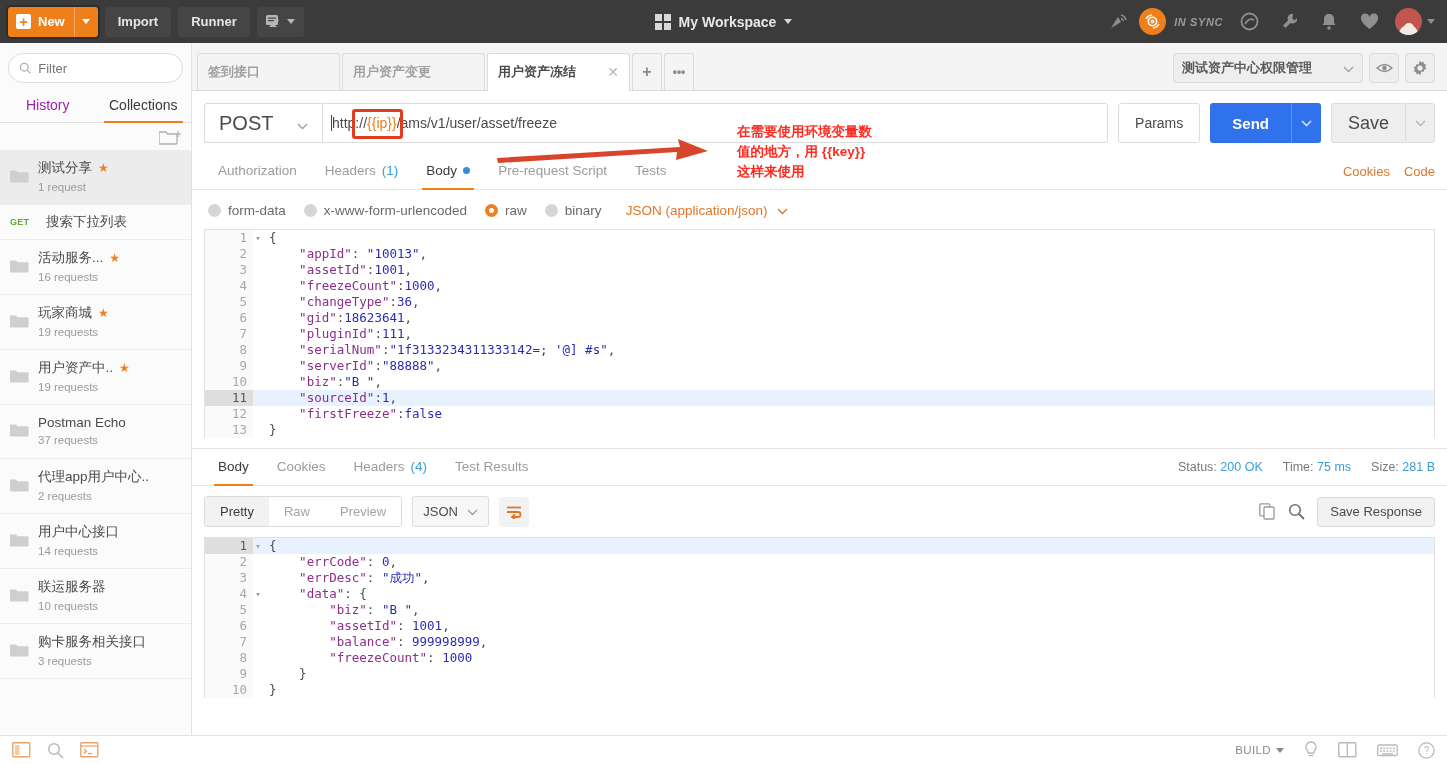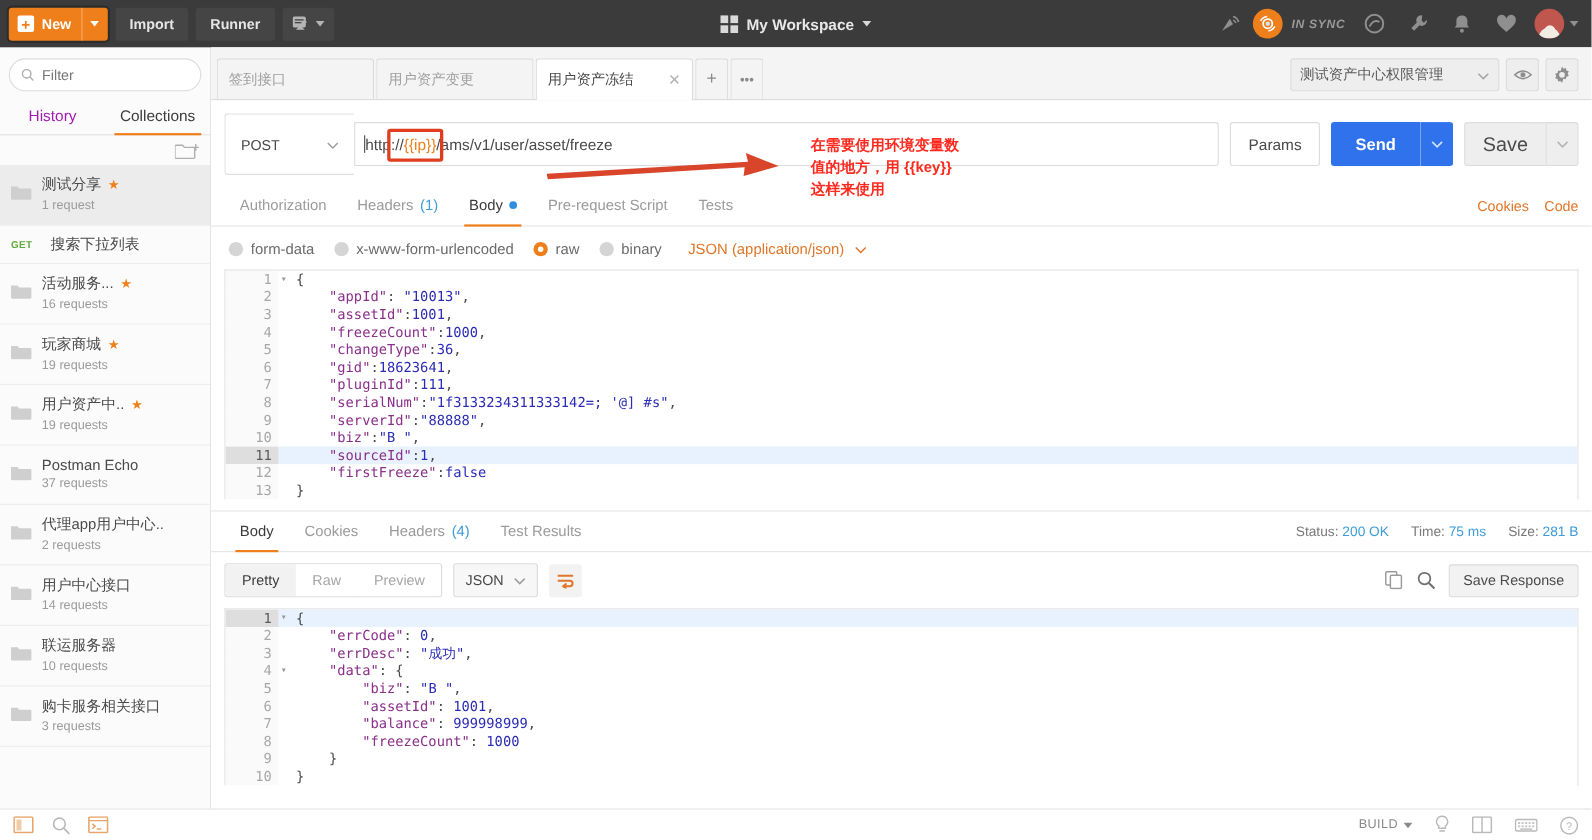--- a/index.html
+++ b/index.html
@@ -116,21 +116,21 @@
     display: flex; align-items: center; gap: 6px;
   }
   .coll-count { font-size: 11.5px; color: #9b9b9b; margin-top: 3px; }
   .star { color: #ef7f1a; font-size: 12px; flex: 0 0 auto; }
 
   
   .content { flex: 1 1 auto; min-width: 0; display: flex; flex-direction: column; background: #fff; }
 
   .tabstrip {
     height: 48px; flex: 0 0 48px; display: flex; align-items: flex-end; background: #f4f4f4;
-    border-bottom: 1px solid #dcdcdc; padding-left: 5px; position: relative;
+    border-bottom: 1px solid #dcdcdc; padding-left: 5px; position: relative; font-weight: bold;
   }
   .rtab {
     height: 37px; min-width: 143px; background: #f4f4f4; border: 1px solid #dcdcdc; border-bottom: 0;
     margin-right: 2px; display: flex; align-items: center; padding: 0 10px; font-size: 13px;
     color: #a0a0a0; cursor: pointer; border-radius: 3px 3px 0 0;
   }
   .rtab.active { background: #fff; color: #4a4a4a; border-color: #dcdcdc; position: relative; }
   .rtab.active::after { content: ""; position: absolute; left: 0; right: 0; bottom: -1px; height: 1px; background: #fff; }
   .rtab .tabname { flex: 1 1 auto; white-space: nowrap; overflow: hidden; text-overflow: ellipsis; }
   .rtab .xbtn { color: #b5b5b5; font-size: 14px; margin-left: 10px; }
@@ -146,22 +146,22 @@
   }
   .env-select .chev { margin-left: auto; color: #a5a5a5; }
   .env-ico {
     width: 30px; height: 30px; background: #eeeeee; border: 1px solid #dcdcdc; border-radius: 3px;
     display: flex; align-items: center; justify-content: center; color: #8d8d8d; cursor: pointer;
   }
 
   
   .url-row { display: flex; align-items: center; padding: 12px 12px 0 12px; gap: 0; position: relative; }
   .method-box {
-    width: 118px; height: 56px; border: 1px solid #dcdcdc; border-right: 0; border-radius: 3px 0 0 3px;
-    display: flex; align-items: center; padding: 0 14px; font-size: 13px; color: #4a4a4a; cursor: pointer;
+    width: 118px; height: 40px; border: 1px solid #dcdcdc; border-right: 0; border-radius: 3px 0 0 3px;
+    display: flex; align-items: center; padding: 0 14px; font-size: 20px; color: #4a4a4a; cursor: pointer;
     background: #fff;
   }
   .method-box .chev { margin-left: auto; color: #9e9e9e; }
   .url-input-wrap {
     flex: 1 1 auto; height: 40px; border: 1px solid #dcdcdc; border-radius: 0 3px 3px 0; background: #fff;
     display: flex; align-items: center; padding: 0 8px; min-width: 0; position: relative;
   }
   .url-text { font-size: 14px; color: #4a4a4a; white-space: nowrap; font-family: "Liberation Sans", sans-serif; }
   .url-text .caretline { border-left: 1px solid #4a4a4a; margin-right: 0px; }
   .url-var { color: #ef7f1a; }

